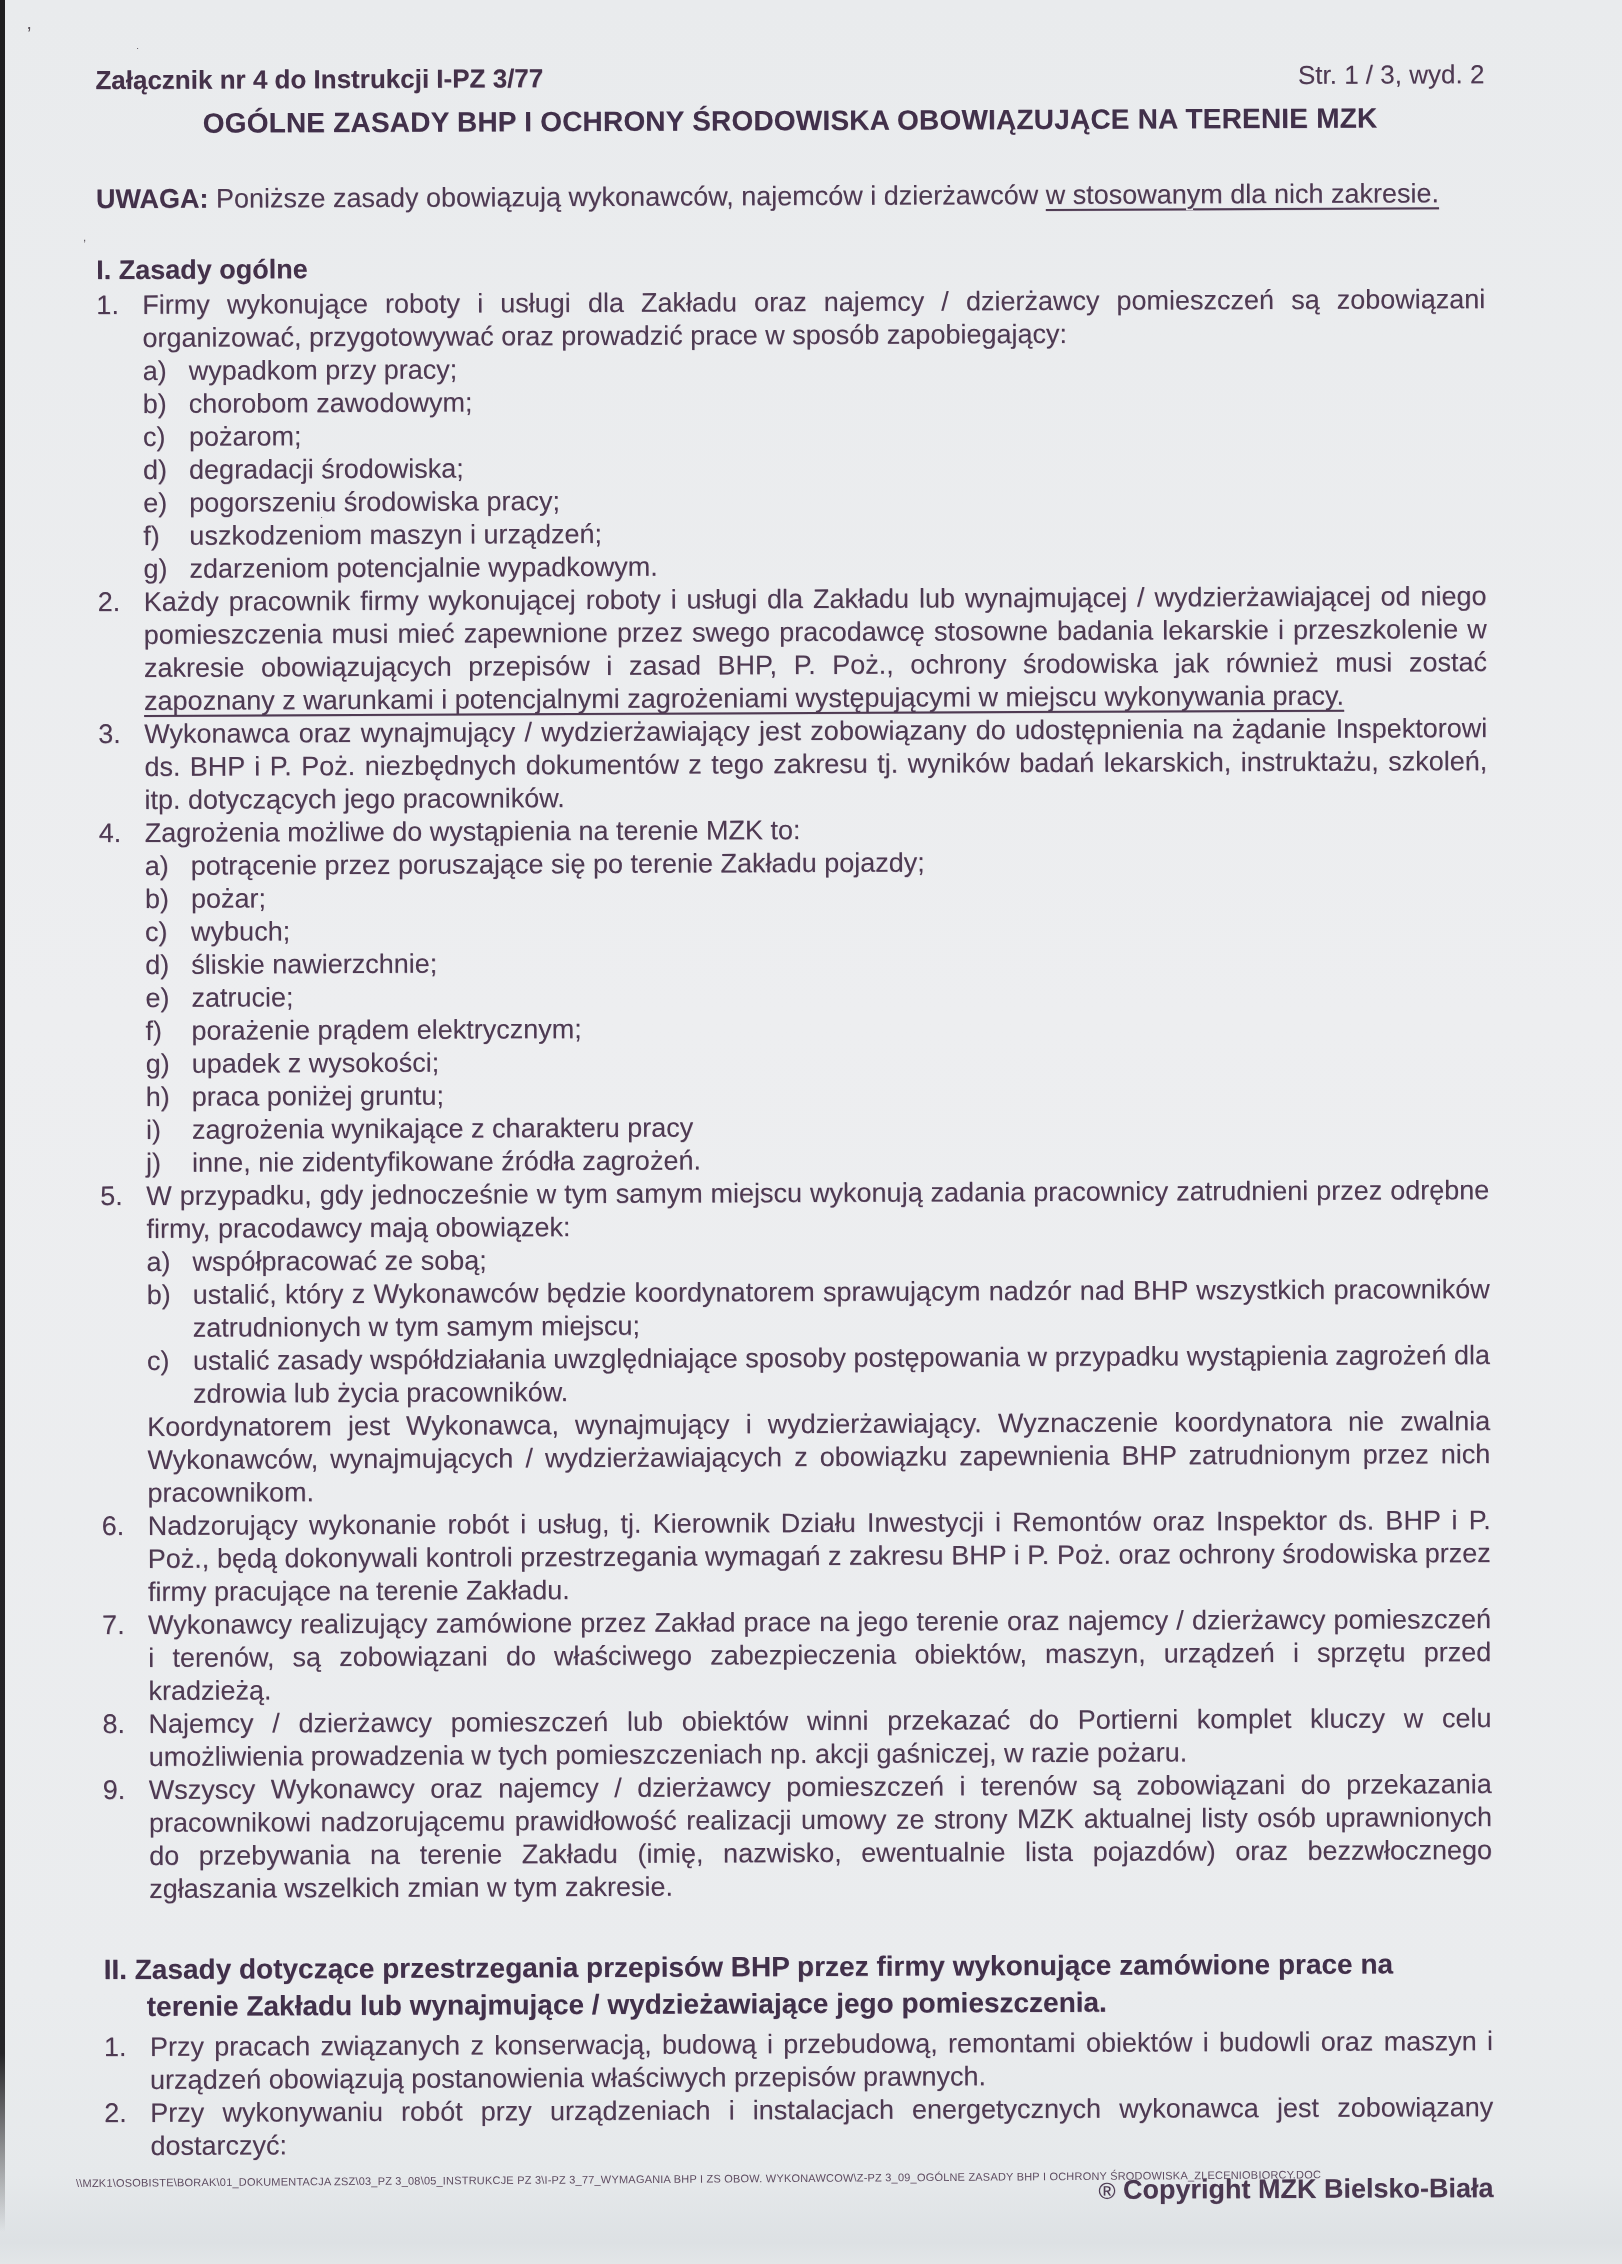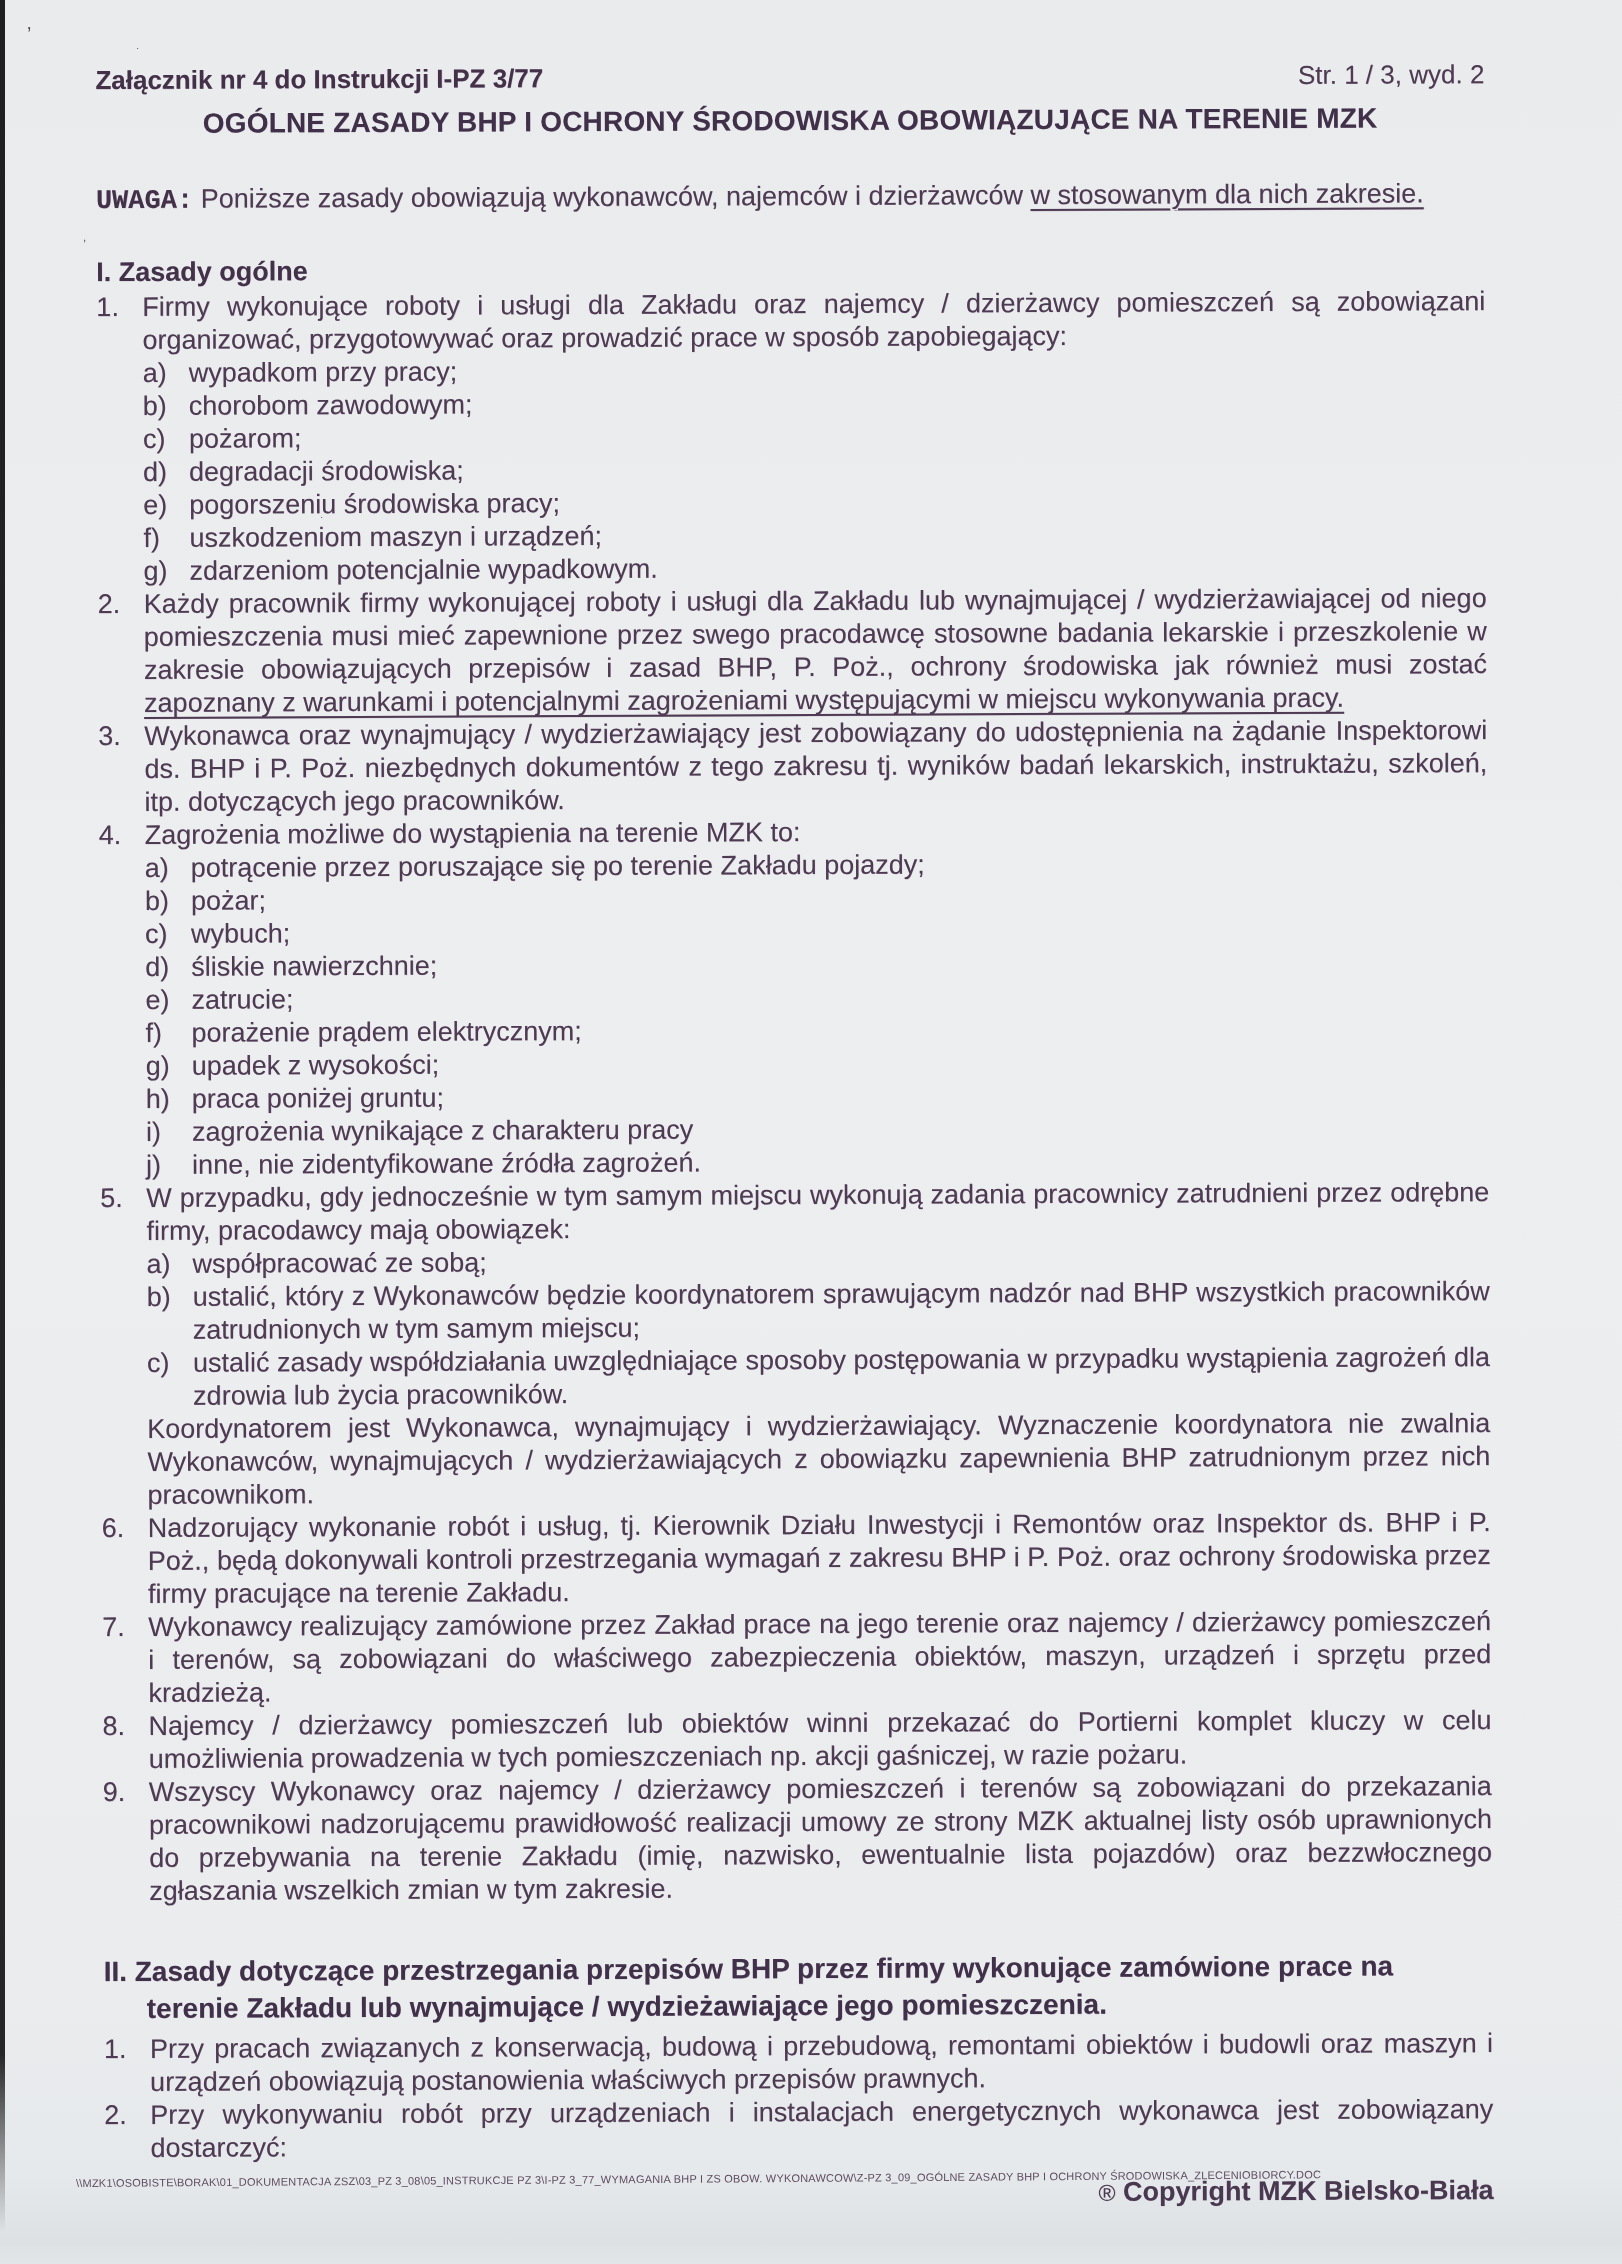--- a/index.html
+++ b/index.html
@@ -26,21 +26,21 @@
     text-shadow:0.3px 0.3px 0.6px rgba(86,58,92,0.35);
   }
   .header-row{display:flex;justify-content:space-between;align-items:baseline;font-size:26px;line-height:31px;}
   .header-left{font-weight:bold;color:#443149;}
   .header-right{color:#4e3a52;}
   .doc-title{
     margin:11.6px 0 0;text-align:center;font-size:28px;font-weight:bold;
     color:#41304a;white-space:nowrap;letter-spacing:0.2px;
   }
   .uwaga{margin:43px 0 0;font-size:27px;line-height:33px;}
-  .uwaga .label{font-weight:bold;color:#43314a;font-family:Liberation Mono, monospace;}
+  .uwaga .label{font-weight:bold;color:#43314a;}
   .useg{text-decoration:underline;text-underline-offset:4.9px;text-decoration-thickness:1.9px;}
   .sec-heading{margin:37px 0 0;font-size:27px;font-weight:bold;color:#43314a;line-height:34px;}
   .list{margin-top:2.9px;font-size:27px;line-height:33px;}
   .item{display:flex;}
   .num{width:46px;flex-shrink:0;}
   .ibody{flex:1;min-width:0;}
   .itext,.after{margin:0;text-align:justify;}
   .subitem{display:flex;}
   .letter{width:46px;flex-shrink:0;}
   .stext{flex:1;margin:0;text-align:justify;}

